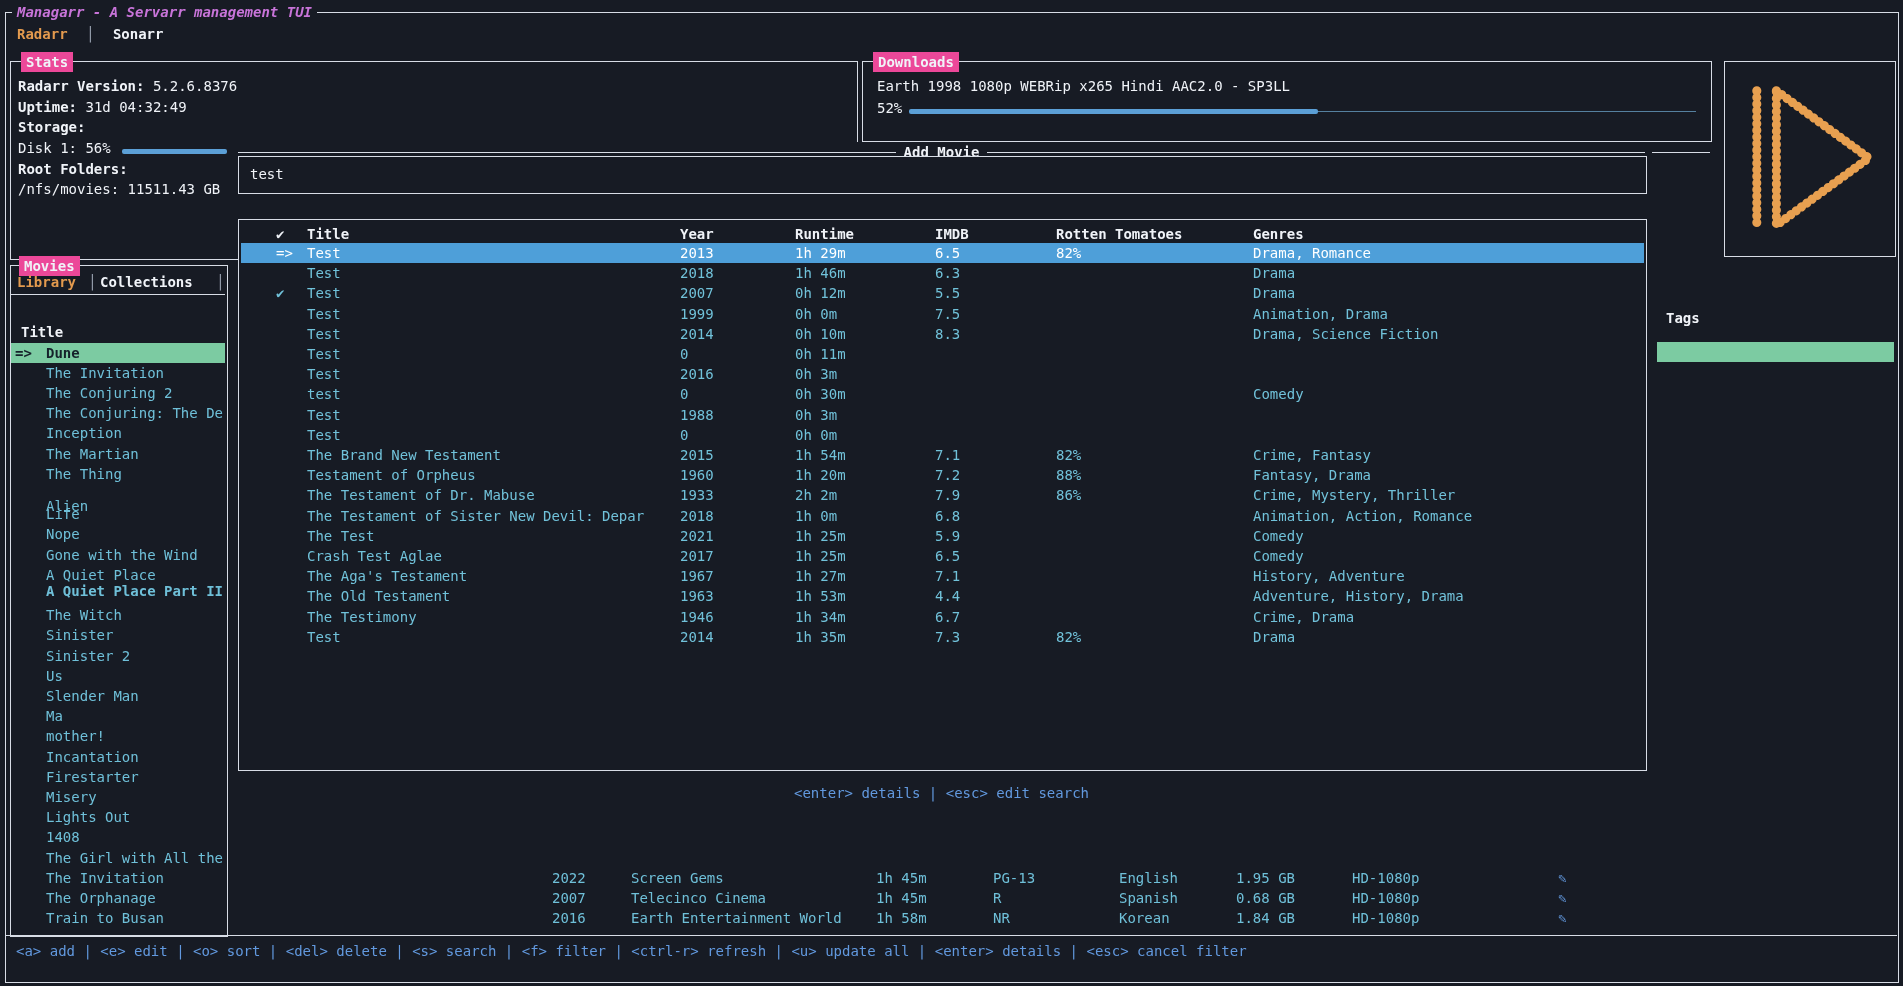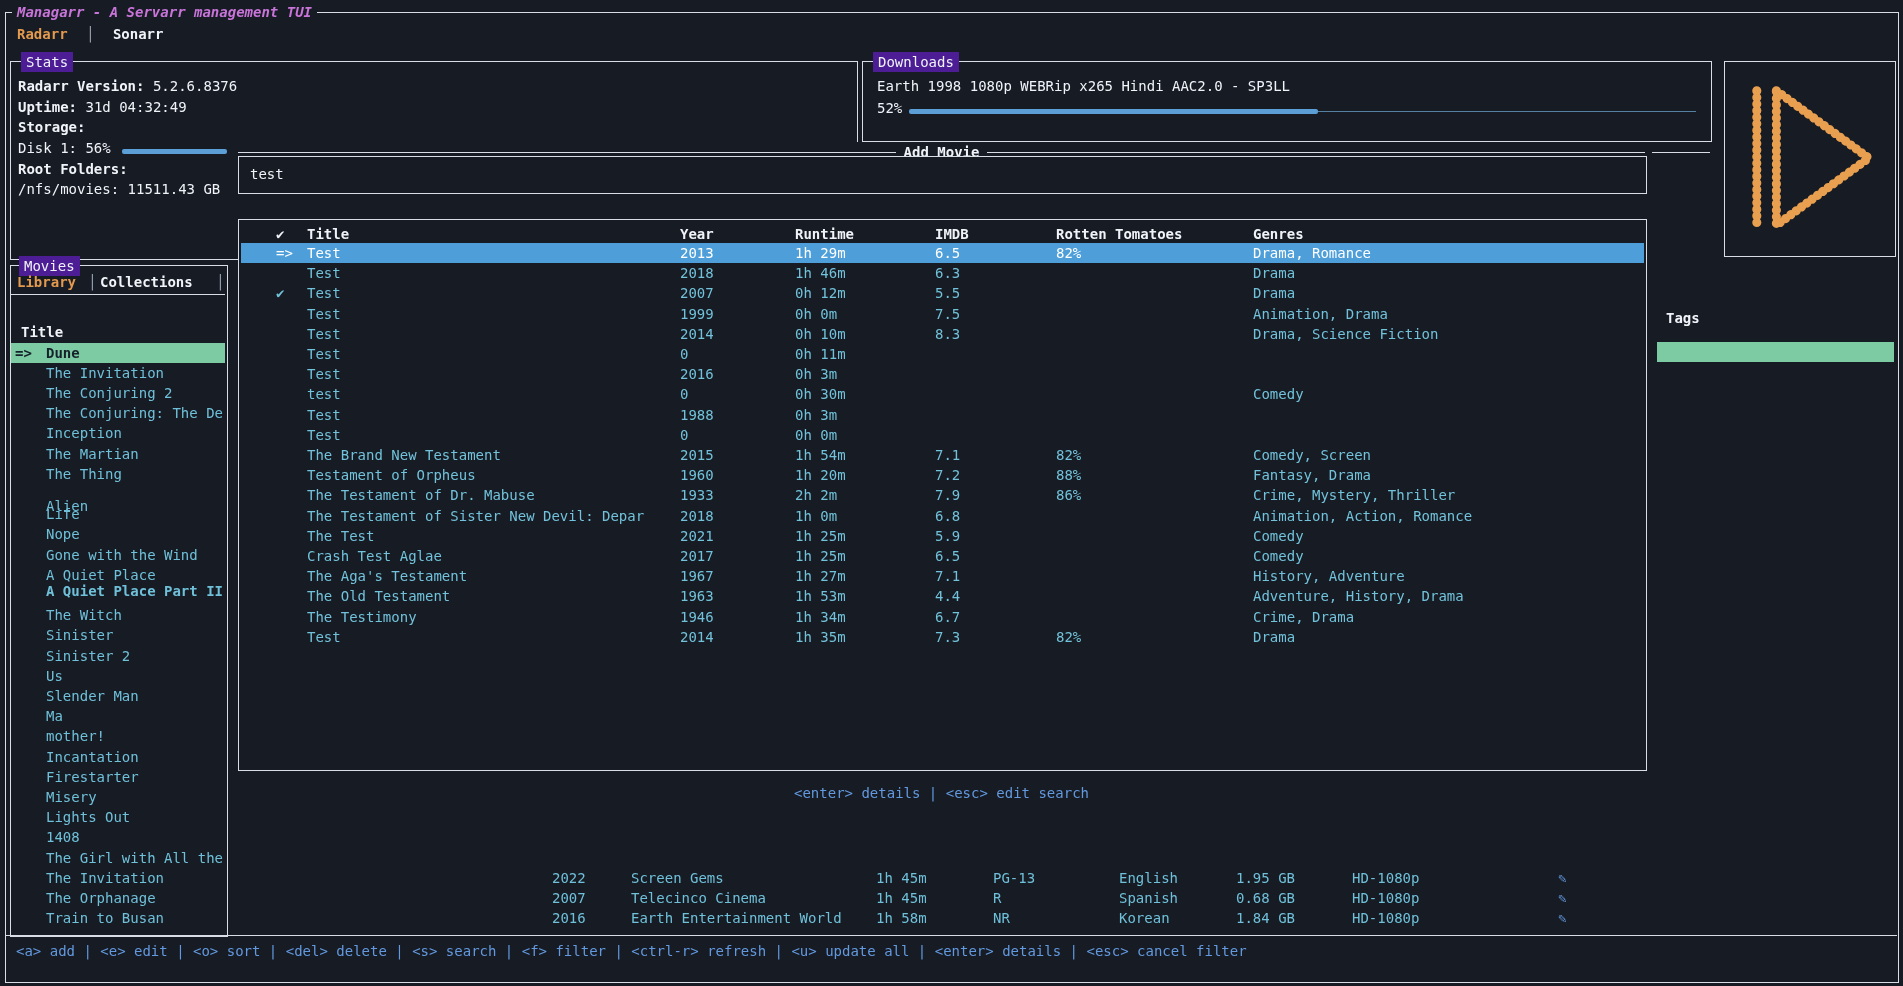--- a/index.html
+++ b/index.html
@@ -1,21 +1,21 @@
 <!DOCTYPE html>
 <html><head>
 <meta charset="utf-8">
 <style>
   html,body{margin:0;padding:0;background:#0d1016}
   .screen{position:relative;width:1903px;height:986px;background:#171B24;
     font-family:"DejaVu Sans Mono",monospace;font-size:14px;line-height:20px;
     color:#F0F3F8;overflow:hidden;white-space:nowrap}
   .bbox{position:absolute;border:1px solid #D8DDE6}
   .hline{position:absolute;height:1px;background:#D8DDE6}
-  .ptitle{position:absolute;top:-10px;background:#4c1d95;padding:0 5px;font-weight:normal;color:#F0F3F8}
+  .ptitle{position:absolute;top:-10px;background:#ec4899;padding:0 5px;font-weight:bold;color:#F0F3F8}
   .b{font-weight:bold}
   .sep{color:#9AA3B2}
 
   
   .app-title{position:absolute;left:12px;top:2px;background:#171B24;padding:0 5px;
     color:#C874D9;font-style:italic;font-weight:bold}
   .tabbar{position:absolute;left:17px;top:24px}
   .tab-radarr{color:#E39A4E;font-weight:bold}
   .tab-sonarr{color:#F0F3F8;font-weight:bold;margin-left:10px}
   .tabbar .sep{margin-left:10px}
@@ -344,21 +344,21 @@
         <span class="c-title">Test</span>
         <span class="c-year">0</span>
         <span class="c-runtime">0h 0m</span>
       </div>
       <div class="m-row" style="top: 225px;">
         <span class="c-title">The Brand New Testament</span>
         <span class="c-year">2015</span>
         <span class="c-runtime">1h 54m</span>
         <span class="c-imdb">7.1</span>
         <span class="c-rt">82%</span>
-        <span class="c-genres">Comedy, Screen</span>
+        <span class="c-genres">Crime, Fantasy</span>
       </div>
       <div class="m-row" style="top: 245.2px;">
         <span class="c-title">Testament of Orpheus</span>
         <span class="c-year">1960</span>
         <span class="c-runtime">1h 20m</span>
         <span class="c-imdb">7.2</span>
         <span class="c-rt">88%</span>
         <span class="c-genres">Fantasy, Drama</span>
       </div>
       <div class="m-row" style="top: 265.4px;">

